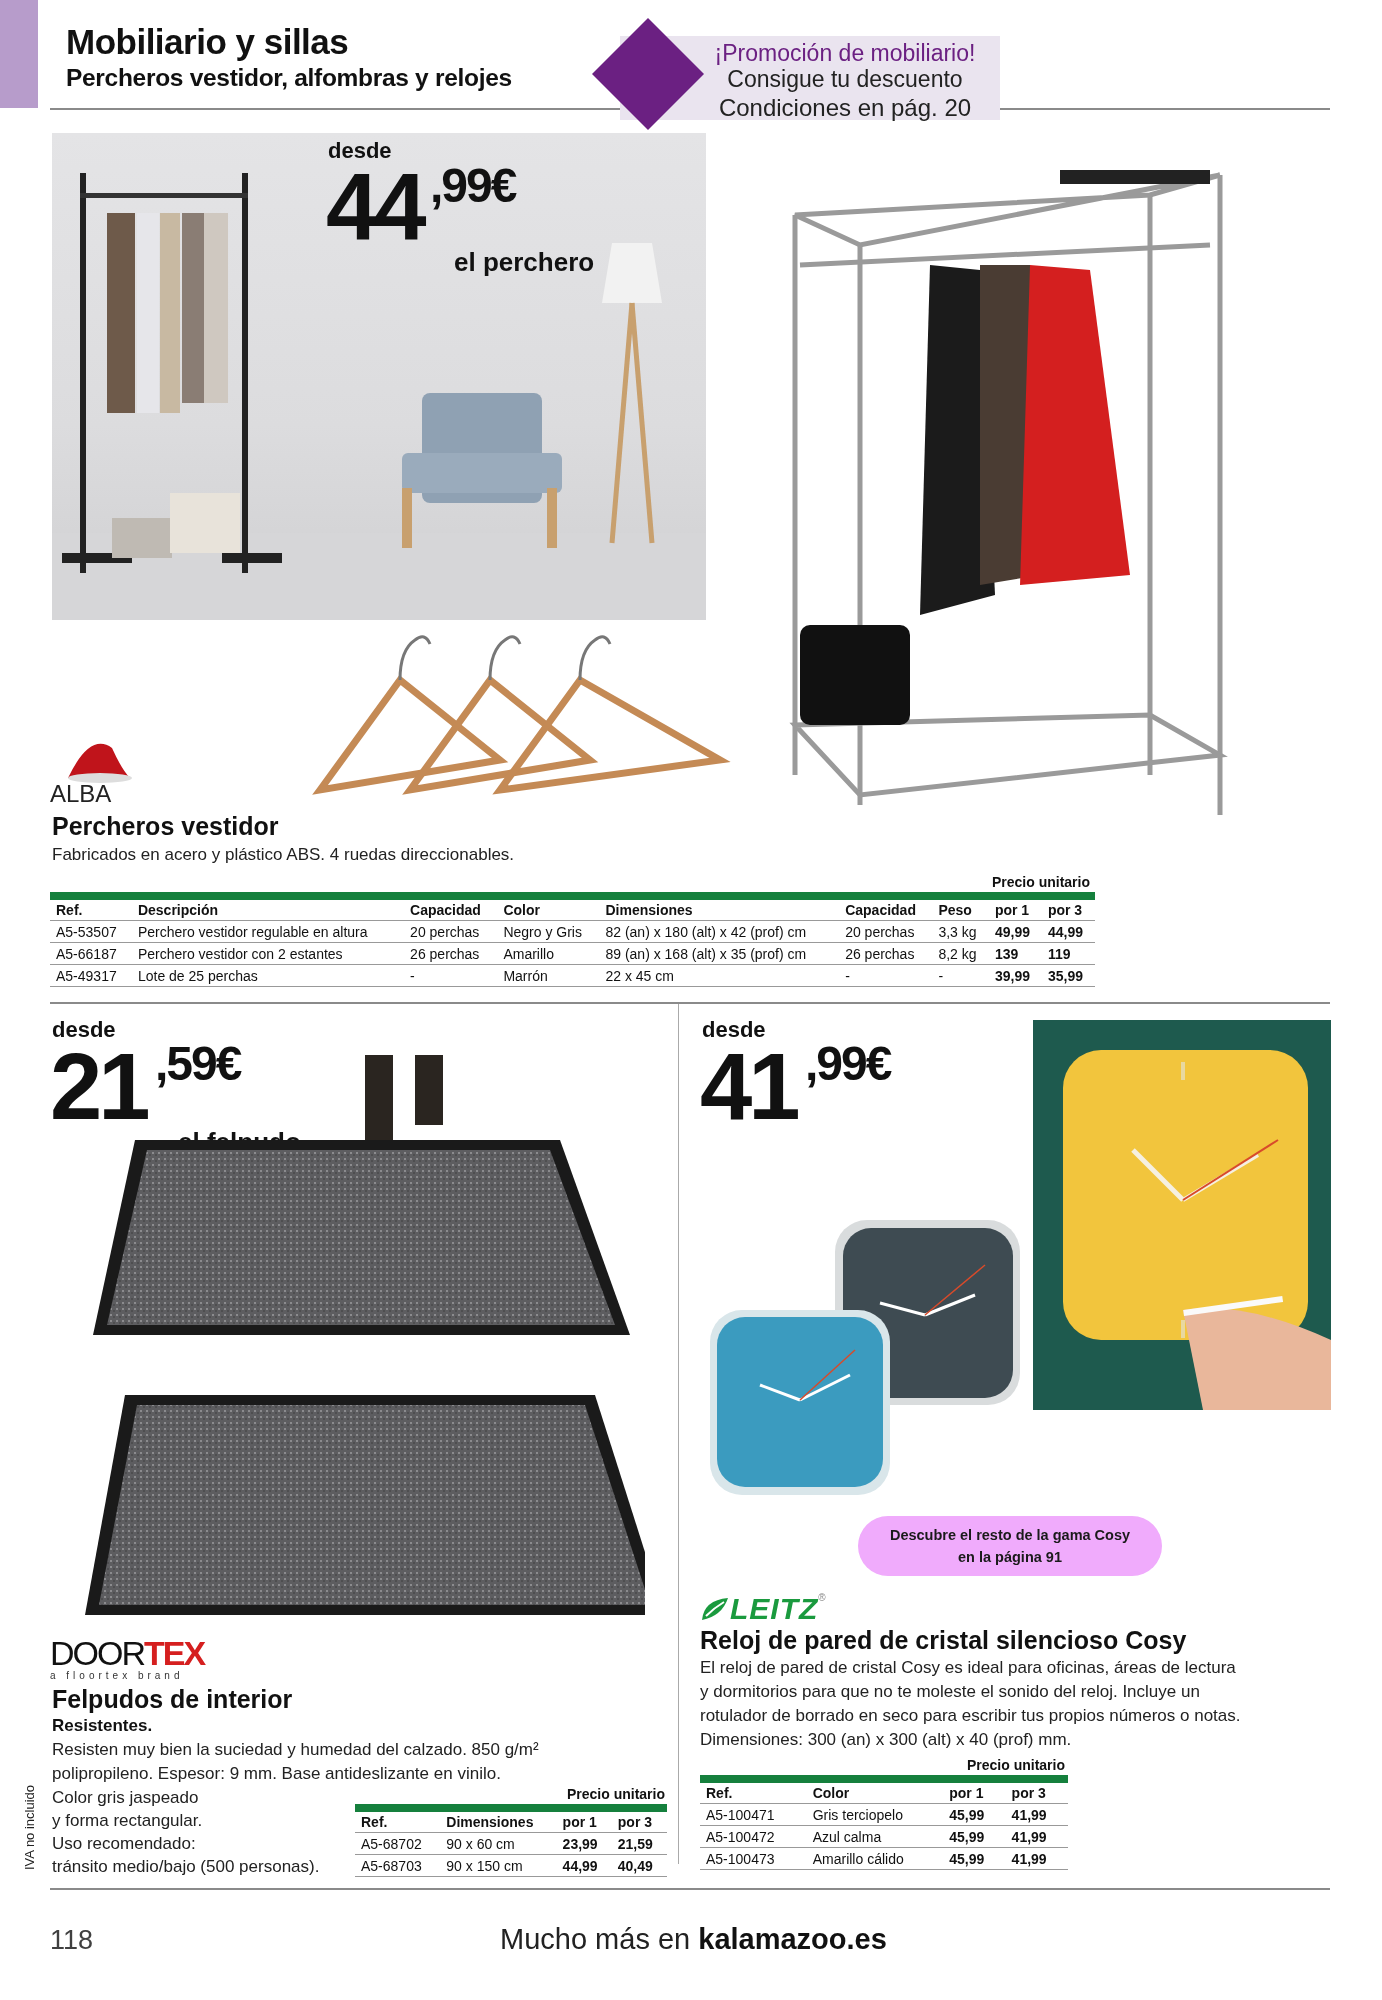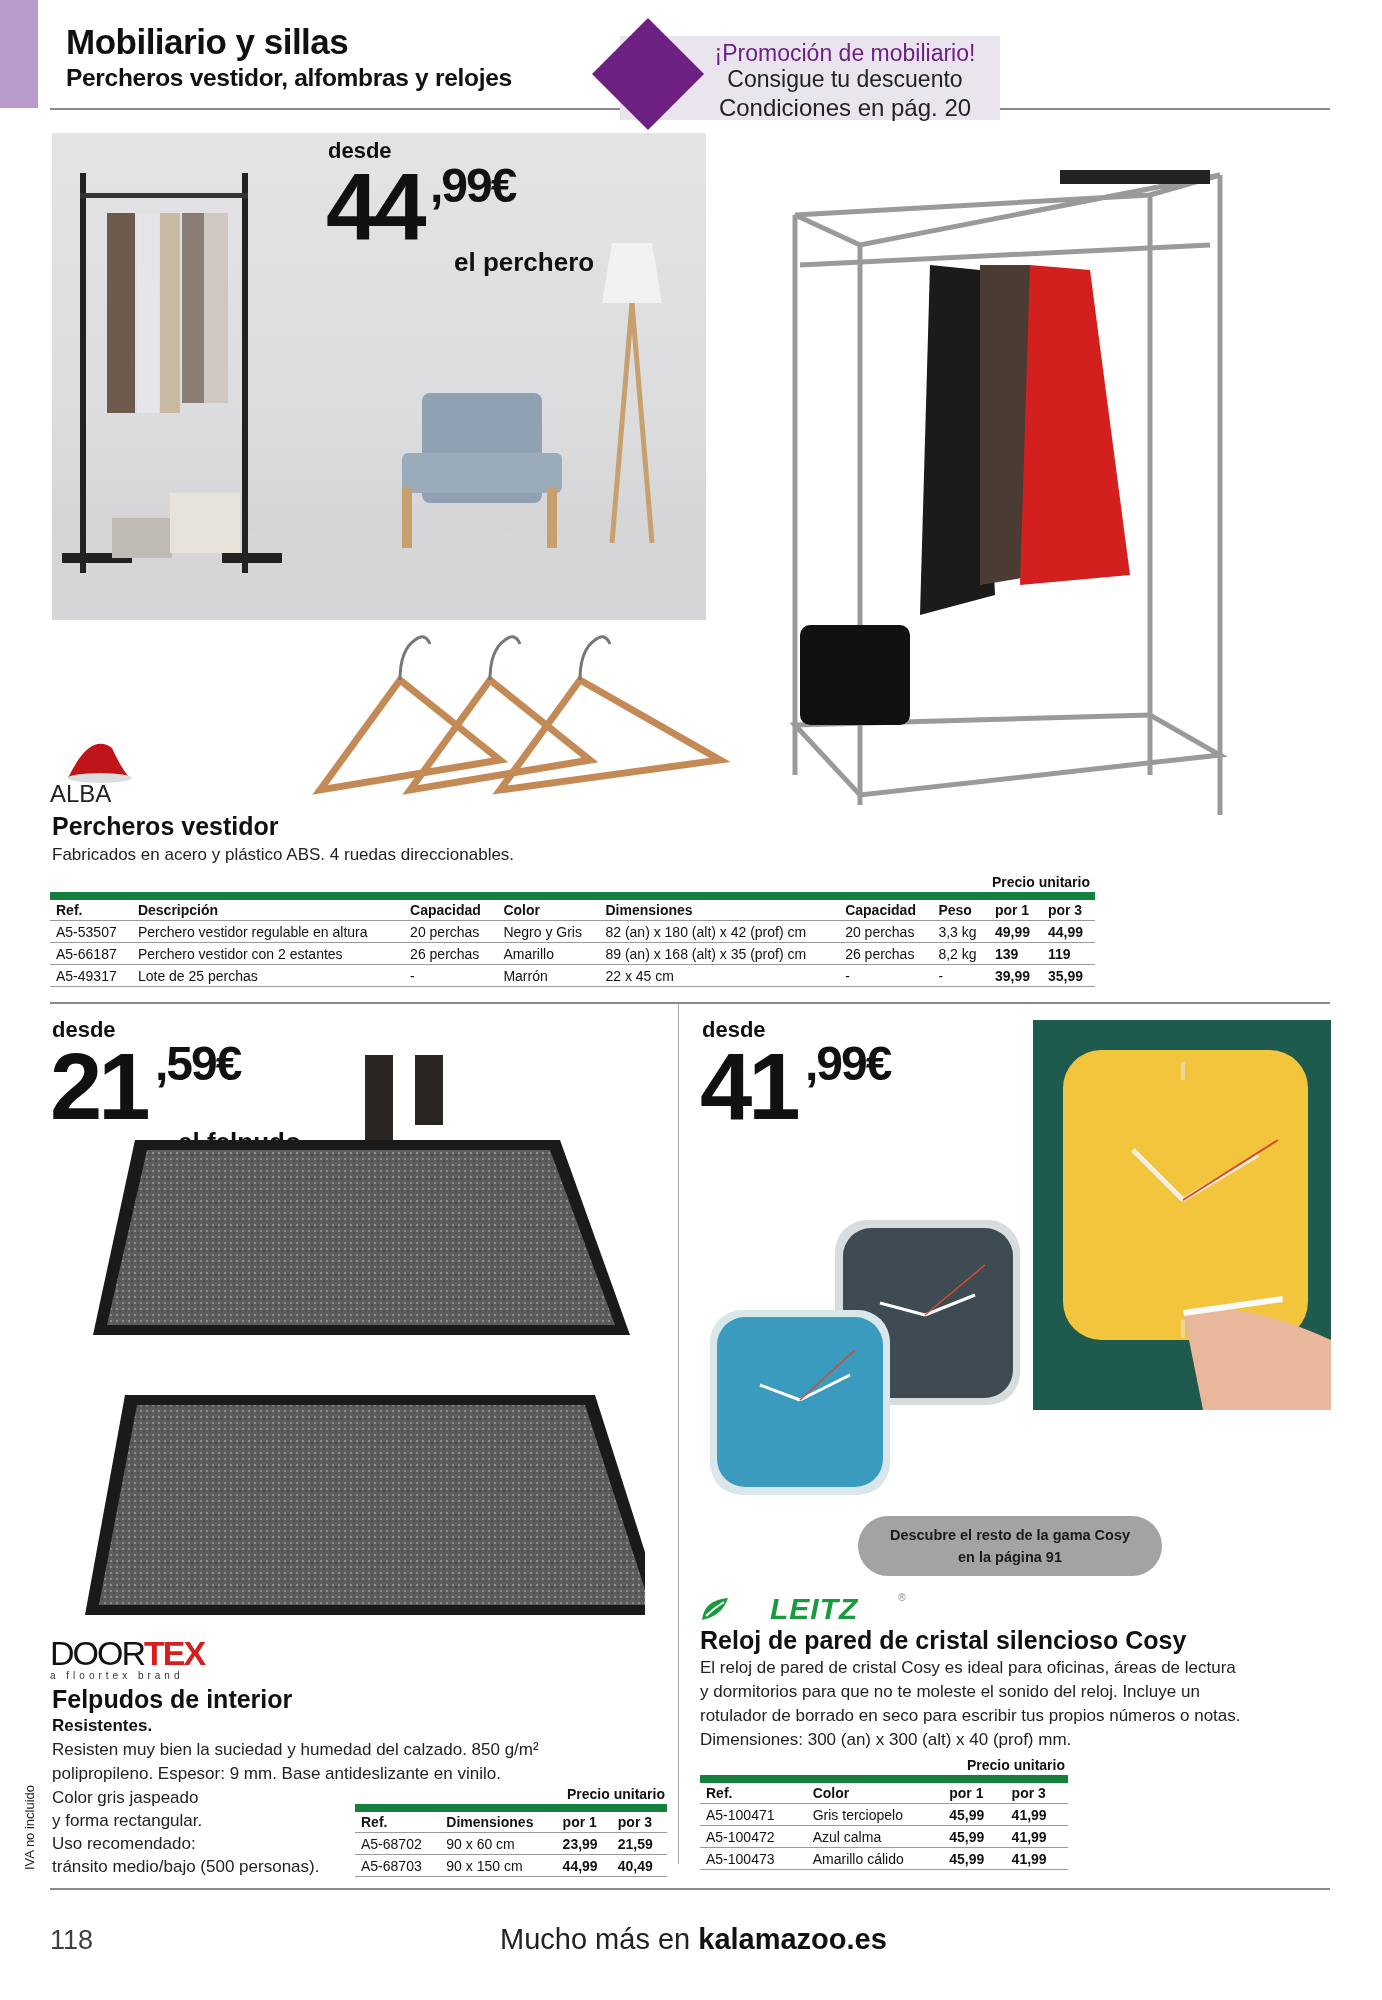--- a/index.html
+++ b/index.html
@@ -34,21 +34,21 @@
   table.spec { border-collapse: collapse; font-family: "Liberation Sans", sans-serif; font-size: 14px; color: #111; }
   table.spec th { font-weight: bold; text-align: left; padding: 2px 6px; border-top: 8px solid #15803d; border-bottom: 1.5px solid #999; white-space: nowrap; font-size: 14px; }
   table.spec td { padding: 2px 6px; border-bottom: 1.5px solid #999; white-space: nowrap; height: 22px; }
   table.spec td.num, table.spec th.num { text-align: left; }
   table.spec td.b { font-weight: bold; }
   .pu-hdr { font-size: 14px; font-weight: bold; text-align: right; }
 
   .section-rule { height: 2px; background: #8a8a8a; }
   .vsep { width: 1px; background: #aaa; }
 
-  .cosy-pill { left: 858px; top: 1516px; width: 304px; height: 60px; background: #a3a3a3; border-radius: 30px; text-align: center; font-size: 14.5px; font-weight: bold; line-height: 22px; padding-top: 8px; color: #1a1a1a; }
+  .cosy-pill { left: 858px; top: 1516px; width: 304px; height: 60px; background: #f0abfc; border-radius: 30px; text-align: center; font-size: 14.5px; font-weight: bold; line-height: 22px; padding-top: 8px; color: #1a1a1a; }
 
   .iva { left: 22px; top: 1770px; width: 20px; height: 100px; }
   .iva span { position: absolute; left: 0; top: 100px; transform-origin: 0 0; transform: rotate(-90deg); font-size: 13px; white-space: nowrap; color: #222; }
 
   .footer-rule { left: 50px; top: 1888px; width: 1280px; height: 2px; background: #8a8a8a; }
   .page-num { left: 50px; top: 1925px; font-size: 27px; color: #404040; }
   .footer-text { left: 500px; top: 1923px; font-size: 29px; color: #222; }
   .footer-text b { font-weight: bold; color: #111; }
 </style>
 </head>
@@ -291,21 +291,21 @@
   <line x1="95" y1="185" x2="55" y2="170" stroke="#fff" stroke-width="3"></line>
   <line x1="95" y1="185" x2="145" y2="160" stroke="#fff" stroke-width="3"></line>
   <line x1="95" y1="185" x2="150" y2="135" stroke="#d84a2a" stroke-width="1.5"></line>
 </svg>
 
 <div class="abs cosy-pill">
   <div>Descubre el resto de la gama Cosy</div>
   <div>en la página 91</div>
 </div>
 
-<div class="abs" style="left:700px;top:1592px;display:flex;align-items:center;gap:40px;">
+<div class="abs" style="left:700px;top:1592px;display:flex;align-items:center;">
   <svg width="30" height="26" viewBox="0 0 30 26">
     <path d="M2 24 Q4 4 28 2 Q22 20 2 24 Z" fill="#1a9a3e"></path>
     <path d="M6 20 Q14 12 24 6" stroke="#fff" stroke-width="2" fill="none"></path>
   </svg>
   <span style="font-size:30px;font-weight:900;font-style:italic;color:#1a9a3e;letter-spacing:1px;">LEITZ</span>
   <span style="font-size:10px;color:#888;align-self:flex-start;">®</span>
 </div>
 
 <div class="abs prod-title" style="left:700px;top:1626px;">Reloj de pared de cristal silencioso Cosy</div>
 <div class="abs prod-desc" style="left:700px;top:1656px;">El reloj de pared de cristal Cosy es ideal para oficinas, áreas de lectura</div>

